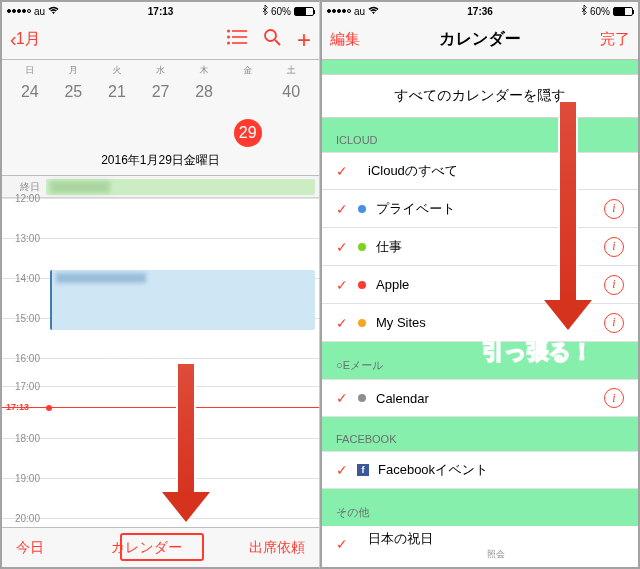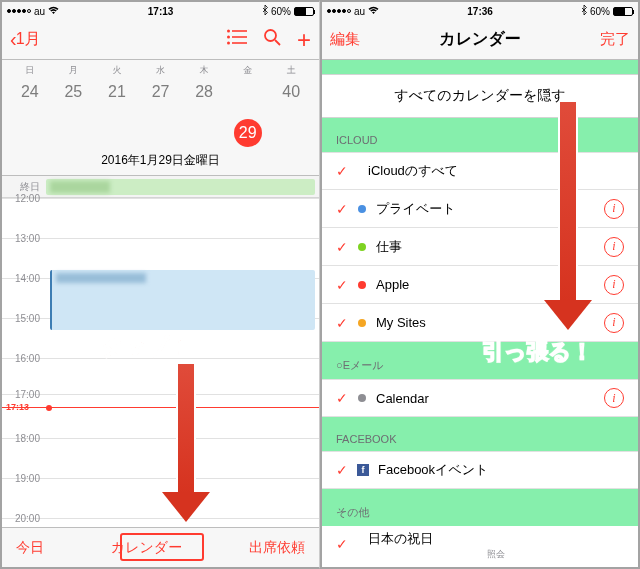--- a/index.html
+++ b/index.html
@@ -184,21 +184,21 @@
         </div>
       <div class="hourrow" style="top:80px">
           <div class="hl">14:00</div>
         </div>
       <div class="hourrow" style="top:120px">
           <div class="hl">15:00</div>
         </div>
       <div class="hourrow" style="top:160px">
           <div class="hl">16:00</div>
         </div>
-      <div class="hourrow" style="top:196px">
+      <div class="hourrow" style="top:188px">
           <div class="hl">17:00</div>
         </div>
       <div class="hourrow" style="top:240px">
           <div class="hl">18:00</div>
         </div>
       <div class="hourrow" style="top:280px">
           <div class="hl">19:00</div>
         </div>
       <div class="hourrow" style="top:320px">
           <div class="hl">20:00</div>

